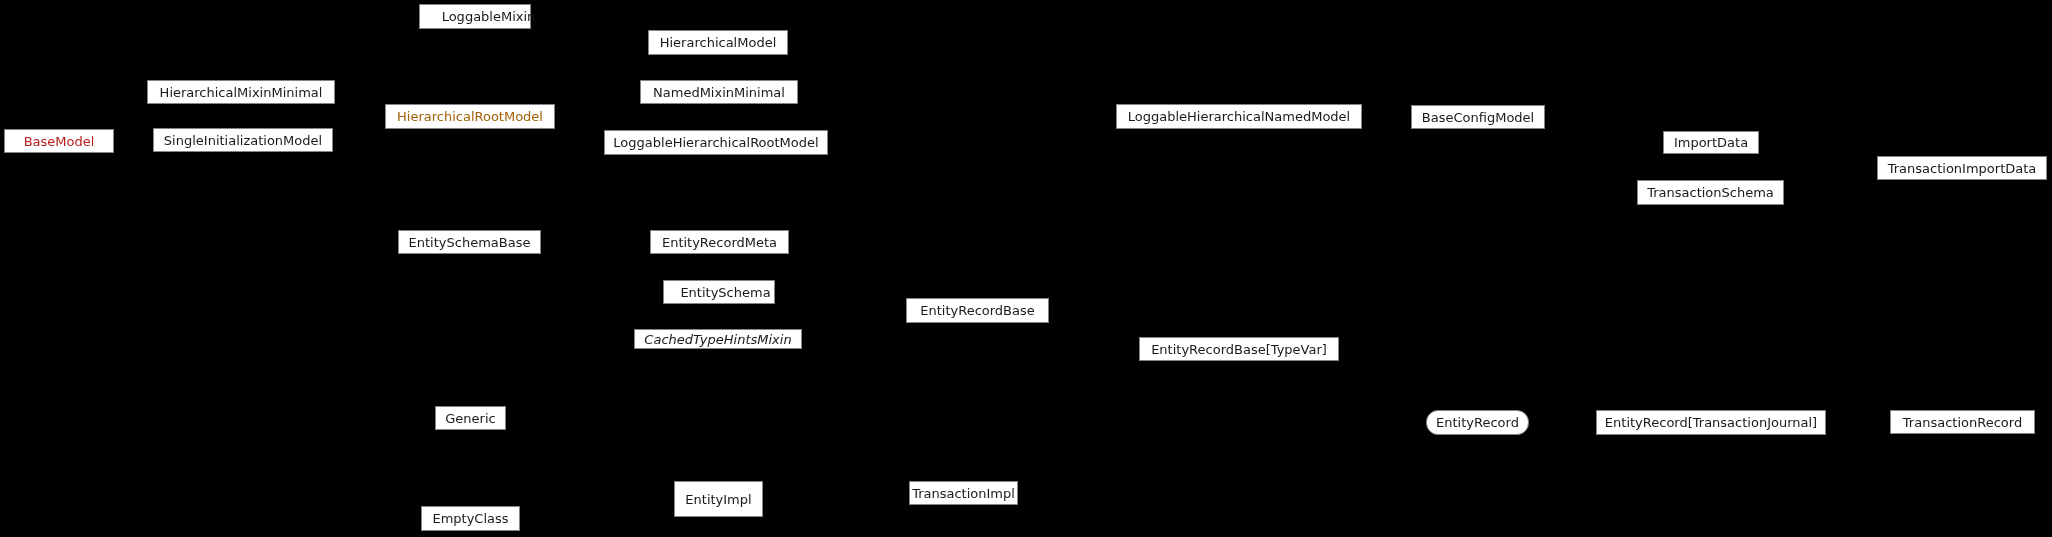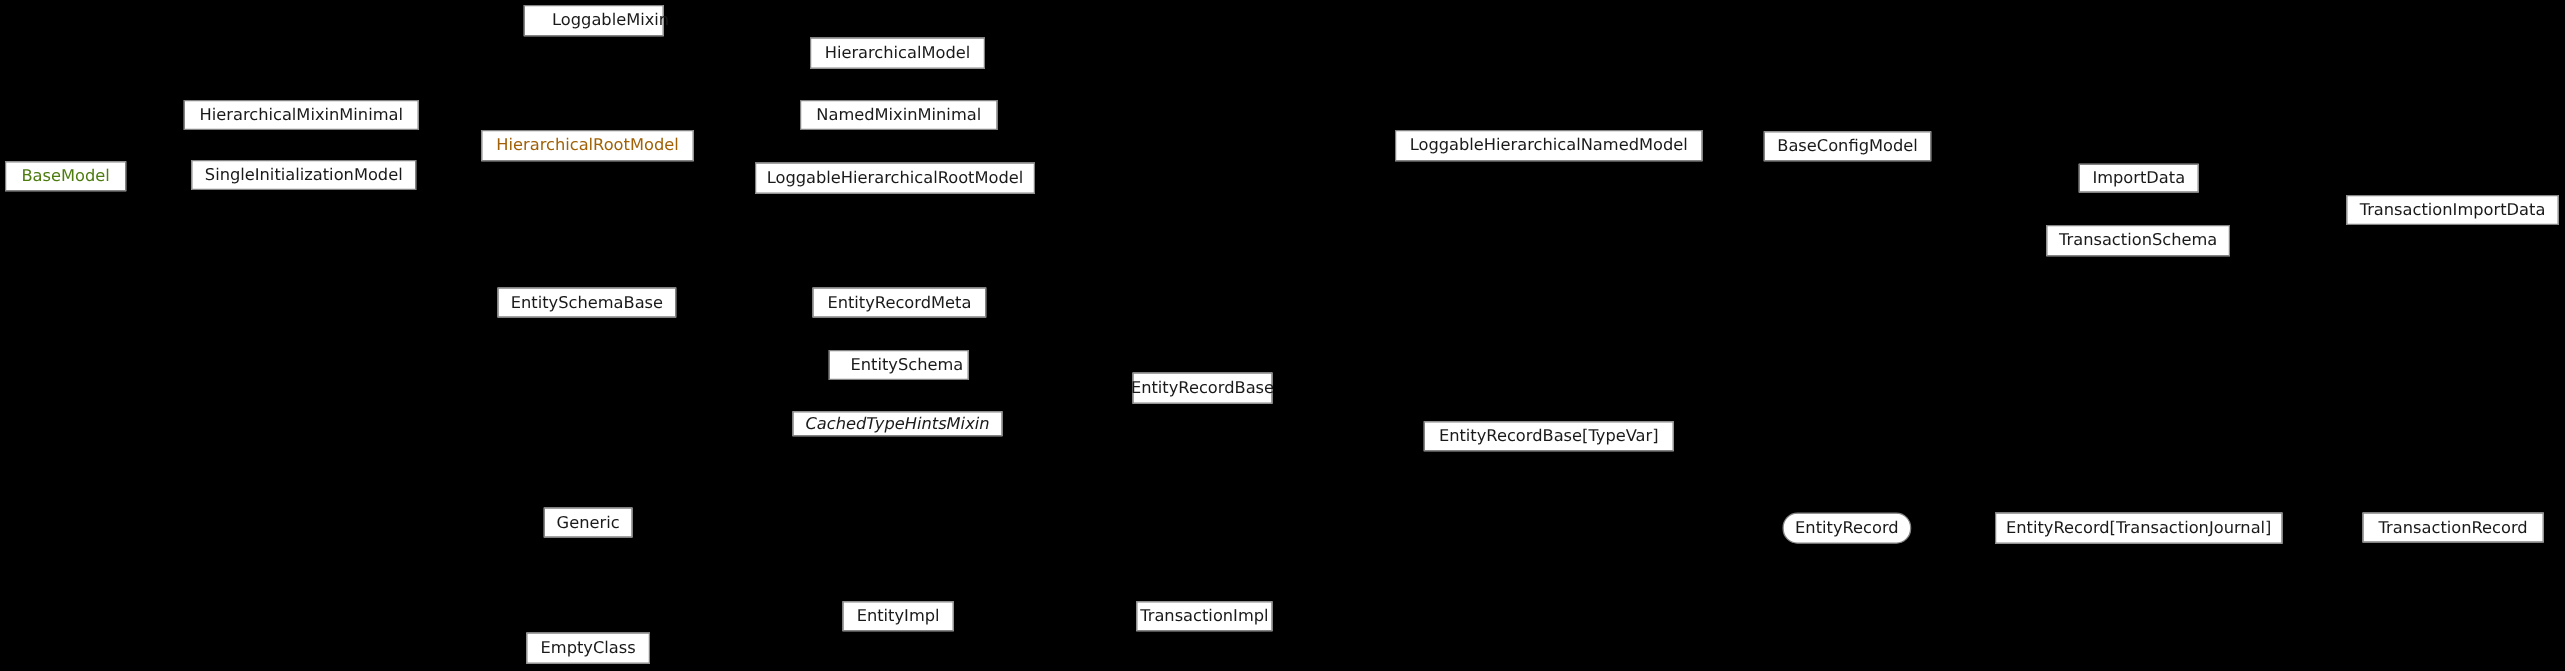--- a/index.html
+++ b/index.html
@@ -32,32 +32,32 @@
 <body>
 
 <div id="canvas" style="width: 2052px; height: 537px; background: rgb(0, 0, 0);">
     <div class="class-node" style="left: 419px; top: 4px; width: 112px; height: 25px; background: rgb(255, 255, 255); border-color: rgb(132, 132, 132); color: rgb(26, 26, 26); padding-left: 27px;">LoggableMixin</div>
     <div class="class-node" style="left: 648px; top: 30px; width: 140px; height: 25px; background: rgb(255, 255, 255); border-color: rgb(132, 132, 132); color: rgb(26, 26, 26);">HierarchicalModel</div>
     <div class="class-node" style="left: 1116px; top: 56px; width: 246px; height: 25px; background: rgb(255, 255, 255); border-color: rgb(132, 132, 132); color: rgb(26, 26, 26); margin-top: 48px;">LoggableHierarchicalNamedModel</div>
     <div class="class-node" style="left: 147px; top: 80px; width: 188px; height: 24px; background: rgb(255, 255, 255); border-color: rgb(132, 132, 132); color: rgb(26, 26, 26);">HierarchicalMixinMinimal</div>
     <div class="class-node" style="left: 640px; top: 80px; width: 158px; height: 24px; background: rgb(255, 255, 255); border-color: rgb(132, 132, 132); color: rgb(26, 26, 26);">NamedMixinMinimal</div>
     <div class="class-node" style="left: 385px; top: 104px; width: 170px; height: 25px; background: rgb(255, 255, 255); border-color: rgb(132, 132, 132); color: #a16207;">HierarchicalRootModel</div>
     <div class="class-node" style="left: 1411px; top: 105px; width: 134px; height: 24px; background: rgb(255, 255, 255); border-color: rgb(132, 132, 132); color: rgb(26, 26, 26);">BaseConfigModel</div>
-    <div class="class-node" style="left: 4px; top: 129px; width: 97px; height: 24px; background: rgb(255, 255, 255); border-color: rgb(132, 132, 132); color: #4d7c0f;">BaseModel</div>
+    <div class="class-node" style="left: 4px; top: 129px; width: 110px; height: 24px; background: rgb(255, 255, 255); border-color: rgb(132, 132, 132); color: #b91c1c;">BaseModel</div>
     <div class="class-node" style="left: 153px; top: 128px; width: 180px; height: 24px; background: rgb(255, 255, 255); border-color: rgb(132, 132, 132); color: rgb(26, 26, 26);">SingleInitializationModel</div>
     <div class="class-node" style="left: 604px; top: 130px; width: 224px; height: 25px; background: rgb(255, 255, 255); border-color: rgb(132, 132, 132); color: rgb(26, 26, 26);">LoggableHierarchicalRootModel</div>
     <div class="class-node" style="left: 1663px; top: 131px; width: 96px; height: 23px; background: rgb(255, 255, 255); border-color: rgb(132, 132, 132); color: rgb(26, 26, 26);">ImportData</div>
     <div class="class-node" style="left: 1877px; top: 156px; width: 170px; height: 24px; background: rgb(255, 255, 255); border-color: rgb(132, 132, 132); color: rgb(26, 26, 26);">TransactionImportData</div>
     <div class="class-node" style="left: 1637px; top: 180px; width: 147px; height: 25px; background: rgb(255, 255, 255); border-color: rgb(132, 132, 132); color: rgb(26, 26, 26);">TransactionSchema</div>
     <div class="class-node" style="left: 398px; top: 230px; width: 143px; height: 24px; background: rgb(255, 255, 255); border-color: rgb(132, 132, 132); color: rgb(26, 26, 26);">EntitySchemaBase</div>
     <div class="class-node" style="left: 650px; top: 230px; width: 139px; height: 24px; background: rgb(255, 255, 255); border-color: rgb(132, 132, 132); color: rgb(26, 26, 26);">EntityRecordMeta</div>
     <div class="class-node" style="left: 663px; top: 280px; width: 112px; height: 24px; background: rgb(255, 255, 255); border-color: rgb(132, 132, 132); color: rgb(26, 26, 26); padding-left: 13px;">EntitySchema</div>
-    <div class="class-node" style="left: 906px; top: 298px; width: 112px; height: 25px; background: rgb(255, 255, 255); border-color: rgb(132, 132, 132); color: rgb(26, 26, 26);">EntityRecordBase</div>
+    <div class="class-node" style="left: 906px; top: 298px; width: 143px; height: 25px; background: rgb(255, 255, 255); border-color: rgb(132, 132, 132); color: rgb(26, 26, 26);">EntityRecordBase</div>
     <div class="class-node" style="left: 634px; top: 329px; width: 168px; height: 20px; background: rgb(255, 255, 255); border-color: rgb(132, 132, 132); color: rgb(26, 26, 26); font-style: italic;">CachedTypeHintsMixin</div>
     <div class="class-node" style="left: 1139px; top: 337px; width: 200px; height: 24px; background: rgb(255, 255, 255); border-color: rgb(132, 132, 132); color: rgb(26, 26, 26);">EntityRecordBase[TypeVar]</div>
     <div class="class-node" style="left: 435px; top: 406px; width: 71px; height: 24px; background: rgb(255, 255, 255); border-color: rgb(132, 132, 132); color: rgb(26, 26, 26);">Generic</div>
     <div class="class-node" style="left: 1426px; top: 410px; width: 103px; height: 25px; background: rgb(255, 255, 255); border-color: rgb(132, 132, 132); color: rgb(26, 26, 26); border-radius: 12px;">EntityRecord</div>
     <div class="class-node" style="left: 1596px; top: 410px; width: 230px; height: 25px; background: rgb(255, 255, 255); border-color: rgb(132, 132, 132); color: rgb(26, 26, 26);">EntityRecord[TransactionJournal]</div>
     <div class="class-node" style="left: 1890px; top: 410px; width: 145px; height: 24px; background: rgb(255, 255, 255); border-color: rgb(132, 132, 132); color: rgb(26, 26, 26);">TransactionRecord</div>
-    <div class="class-node" style="left: 674px; top: 481px; width: 89px; height: 24px; background: rgb(255, 255, 255); border-color: rgb(132, 132, 132); color: rgb(26, 26, 26);">EntityImpl</div>
+    <div class="class-node" style="left: 674px; top: 481px; width: 89px; height: 36px; background: rgb(255, 255, 255); border-color: rgb(132, 132, 132); color: rgb(26, 26, 26);">EntityImpl</div>
     <div class="class-node" style="left: 909px; top: 481px; width: 109px; height: 24px; background: rgb(255, 255, 255); border-color: rgb(132, 132, 132); color: rgb(26, 26, 26);">TransactionImpl</div>
     <div class="class-node" style="left: 421px; top: 506px; width: 99px; height: 25px; background: rgb(255, 255, 255); border-color: rgb(132, 132, 132); color: rgb(26, 26, 26);">EmptyClass</div>
   </div>
 
 </body></html>

